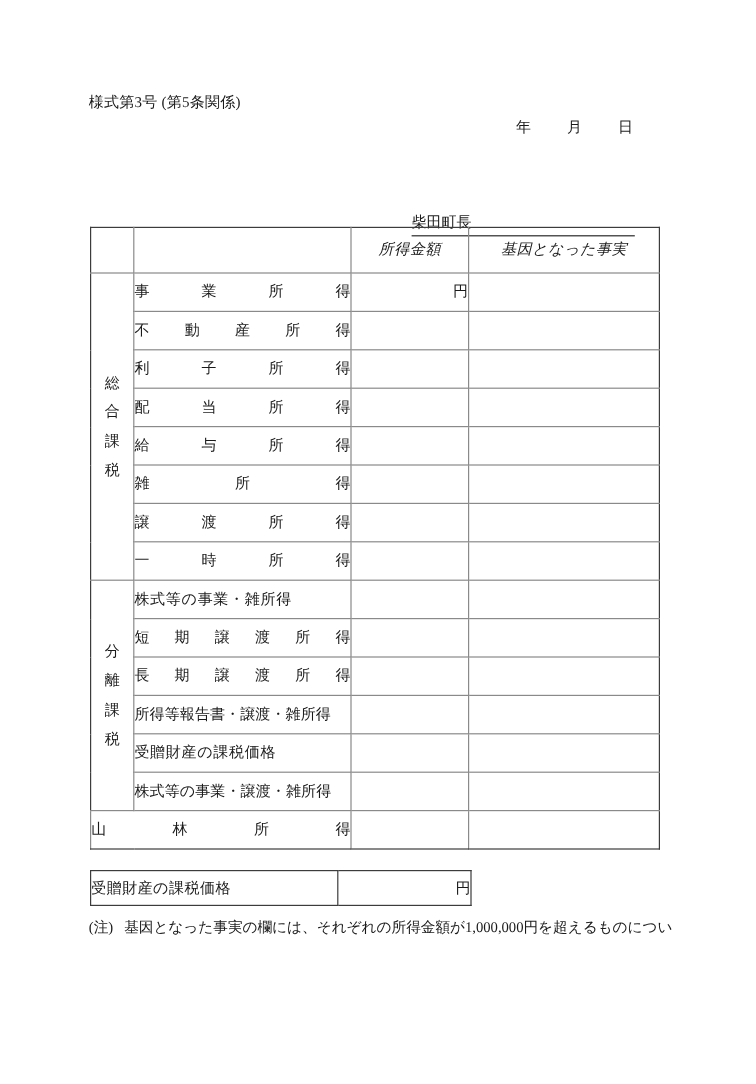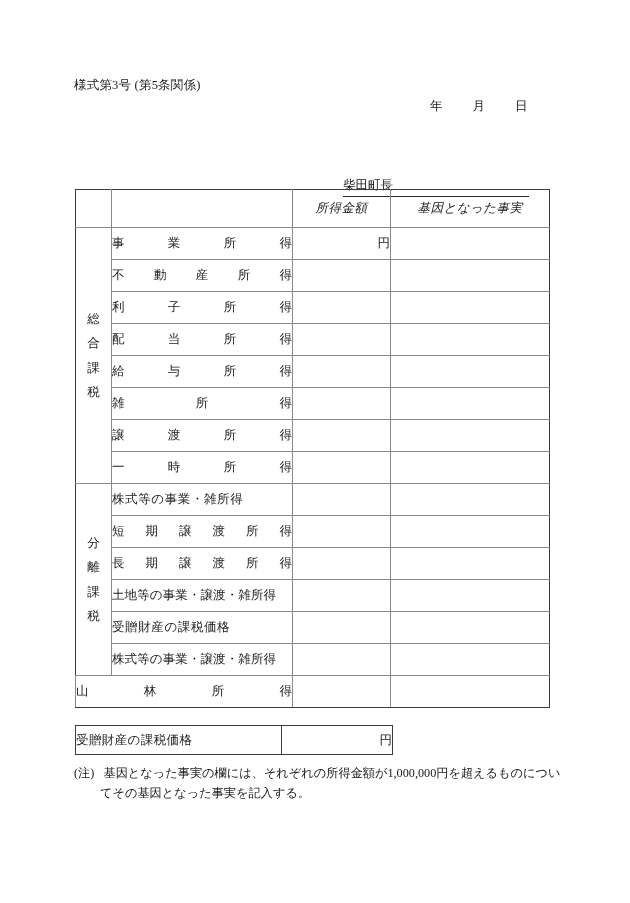--- a/index.html
+++ b/index.html
@@ -359,21 +359,21 @@
               <span>渡</span>
               <span>所</span>
               <span>得</span>
             </span>
           </td>
           <td class="amount-cell"></td>
           <td class="fact-cell outer-right"></td>
         </tr>
         <tr class="data-row">
           <td class="item-cell ">
-            <span class="dense" style="letter-spacing: 0.1px;">土地等の事業・譲渡・雑所得</span>
+            <span class="dense" style="letter-spacing: 0.1px;">所得等報告書・譲渡・雑所得</span>
           </td>
           <td class="amount-cell"></td>
           <td class="fact-cell outer-right"></td>
         </tr>
         <tr class="data-row">
           <td class="item-cell ">
             <span class="dense">受贈財産の課税価格</span>
           </td>
           <td class="amount-cell"></td>
           <td class="fact-cell outer-right"></td>
@@ -404,16 +404,15 @@
     <tbody>
       <tr>
         <td class="gift-label">受贈財産の課税価格</td>
         <td class="gift-unit">円</td>
       </tr>
     </tbody>
   </table>
 
   <div class="note">
     <span class="note-body"><span class="note-marker">(注)</span>&nbsp;&nbsp;&nbsp;<span>基因となった事実の欄には、それぞれの所得金額が1,000,000円を超えるものについ</span></span>
-    <span class="note-line2">てその基因となった事実を記入する。</span>
   </div>
 
 </div>
 
 </body></html>

